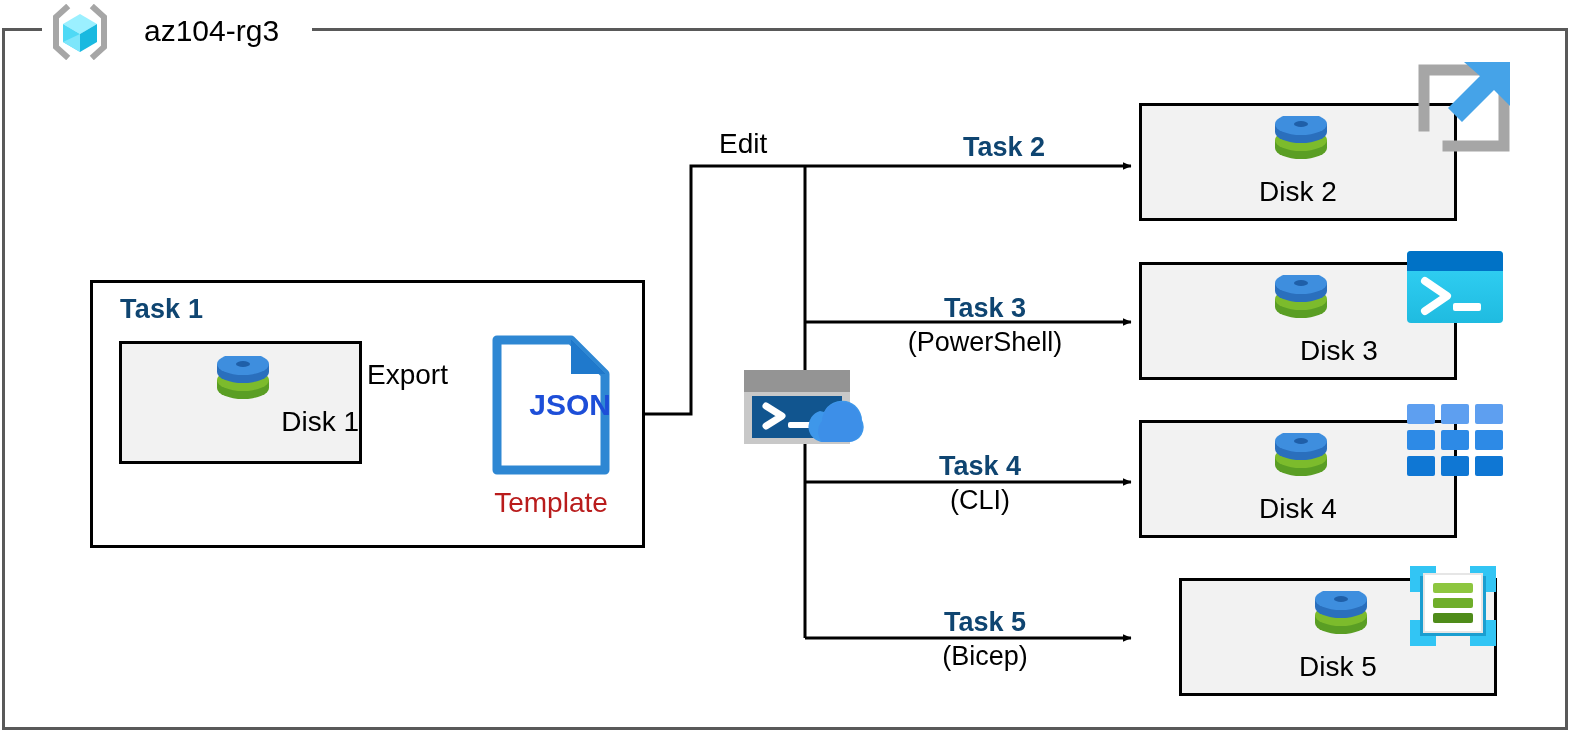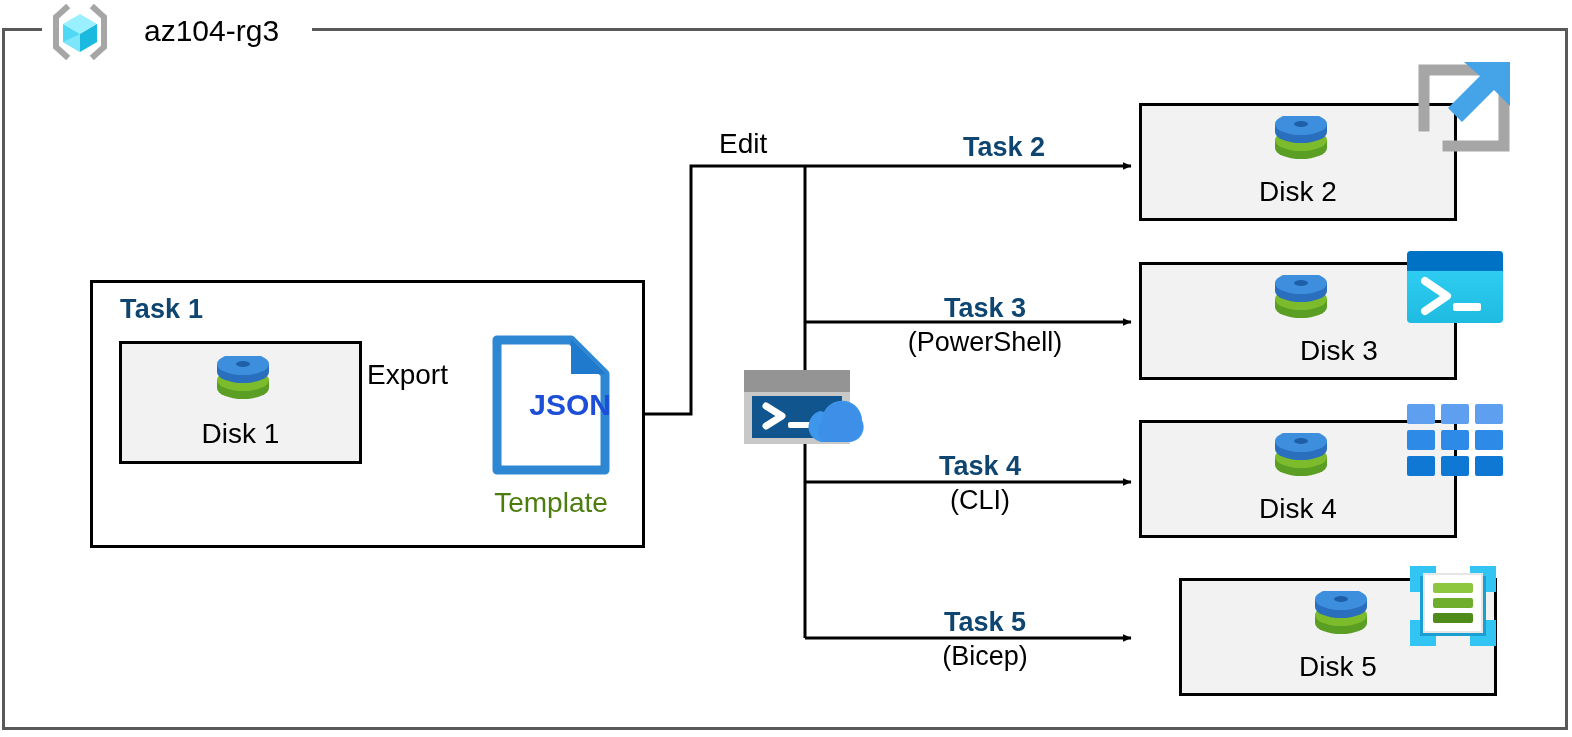--- a/index.html
+++ b/index.html
@@ -32,21 +32,21 @@
   .elabel .t{display:block;font-size:27px;font-weight:bold;color:#0f4571;line-height:32px;}
   .elabel .s{display:block;font-size:27px;color:#000;line-height:36px;}
   .plainlabel{position:absolute;font-size:28px;color:#000;white-space:nowrap;}
 
   
   .svcicon{position:absolute;}
 
   
   .jsondoc{position:absolute;left:491px;top:334px;width:120px;height:142px;}
   .tmpl-label{position:absolute;left:446px;top:487px;width:210px;text-align:center;
-              font-size:28px;color:#4d7c0f;}
+              font-size:28px;color:#b91c1c;}
 
   
   .cloudshell{position:absolute;left:742px;top:366px;width:126px;height:80px;}
 </style>
 </head>
 <body>
 
 <div class="canvas">
 
   <svg class="layer" viewBox="0 0 1572 737">
@@ -111,21 +111,21 @@
         <ellipse cx="33" cy="32" rx="26" ry="11" fill="#5a9e24"></ellipse>
         <rect x="7" y="24" width="52" height="8" fill="#5a9e24"></rect>
         <ellipse cx="33" cy="24" rx="26" ry="11" fill="#7cbb2c"></ellipse>
         <ellipse cx="33" cy="24" rx="7" ry="3" fill="#5a9e24"></ellipse>
         <ellipse cx="33" cy="16" rx="26" ry="11" fill="#2a6fbd"></ellipse>
         <rect x="7" y="8" width="52" height="8" fill="#2a6fbd"></rect>
         <ellipse cx="33" cy="8" rx="26" ry="11" fill="#3e8ede"></ellipse>
         <ellipse cx="33" cy="8" rx="7" ry="3" fill="#1f5fa8"></ellipse>
       </svg>
     </div>
-    <div class="disk-label" style="top:74px;">Disk 1</div>
+    <div class="disk-label" style="top:62px;text-align:right;">Disk 1</div>
   </div>
 
   <div class="plainlabel" style="left:367px;top:359px;">Export</div>
 
   <div class="jsondoc">
     <svg viewBox="0 0 120 142" width="120" height="142">
       <path d="M6,6 L80,6 L114,40 L114,136 L6,136 Z" fill="#ffffff" stroke="#2e87d3" stroke-width="9" stroke-linejoin="round"></path>
       <path d="M80,6 L80,40 L114,40 Z" fill="#1565b5"></path>
       <path d="M80,6 L114,40 L80,40 Z" fill="#1f79cc"></path>
     </svg>

